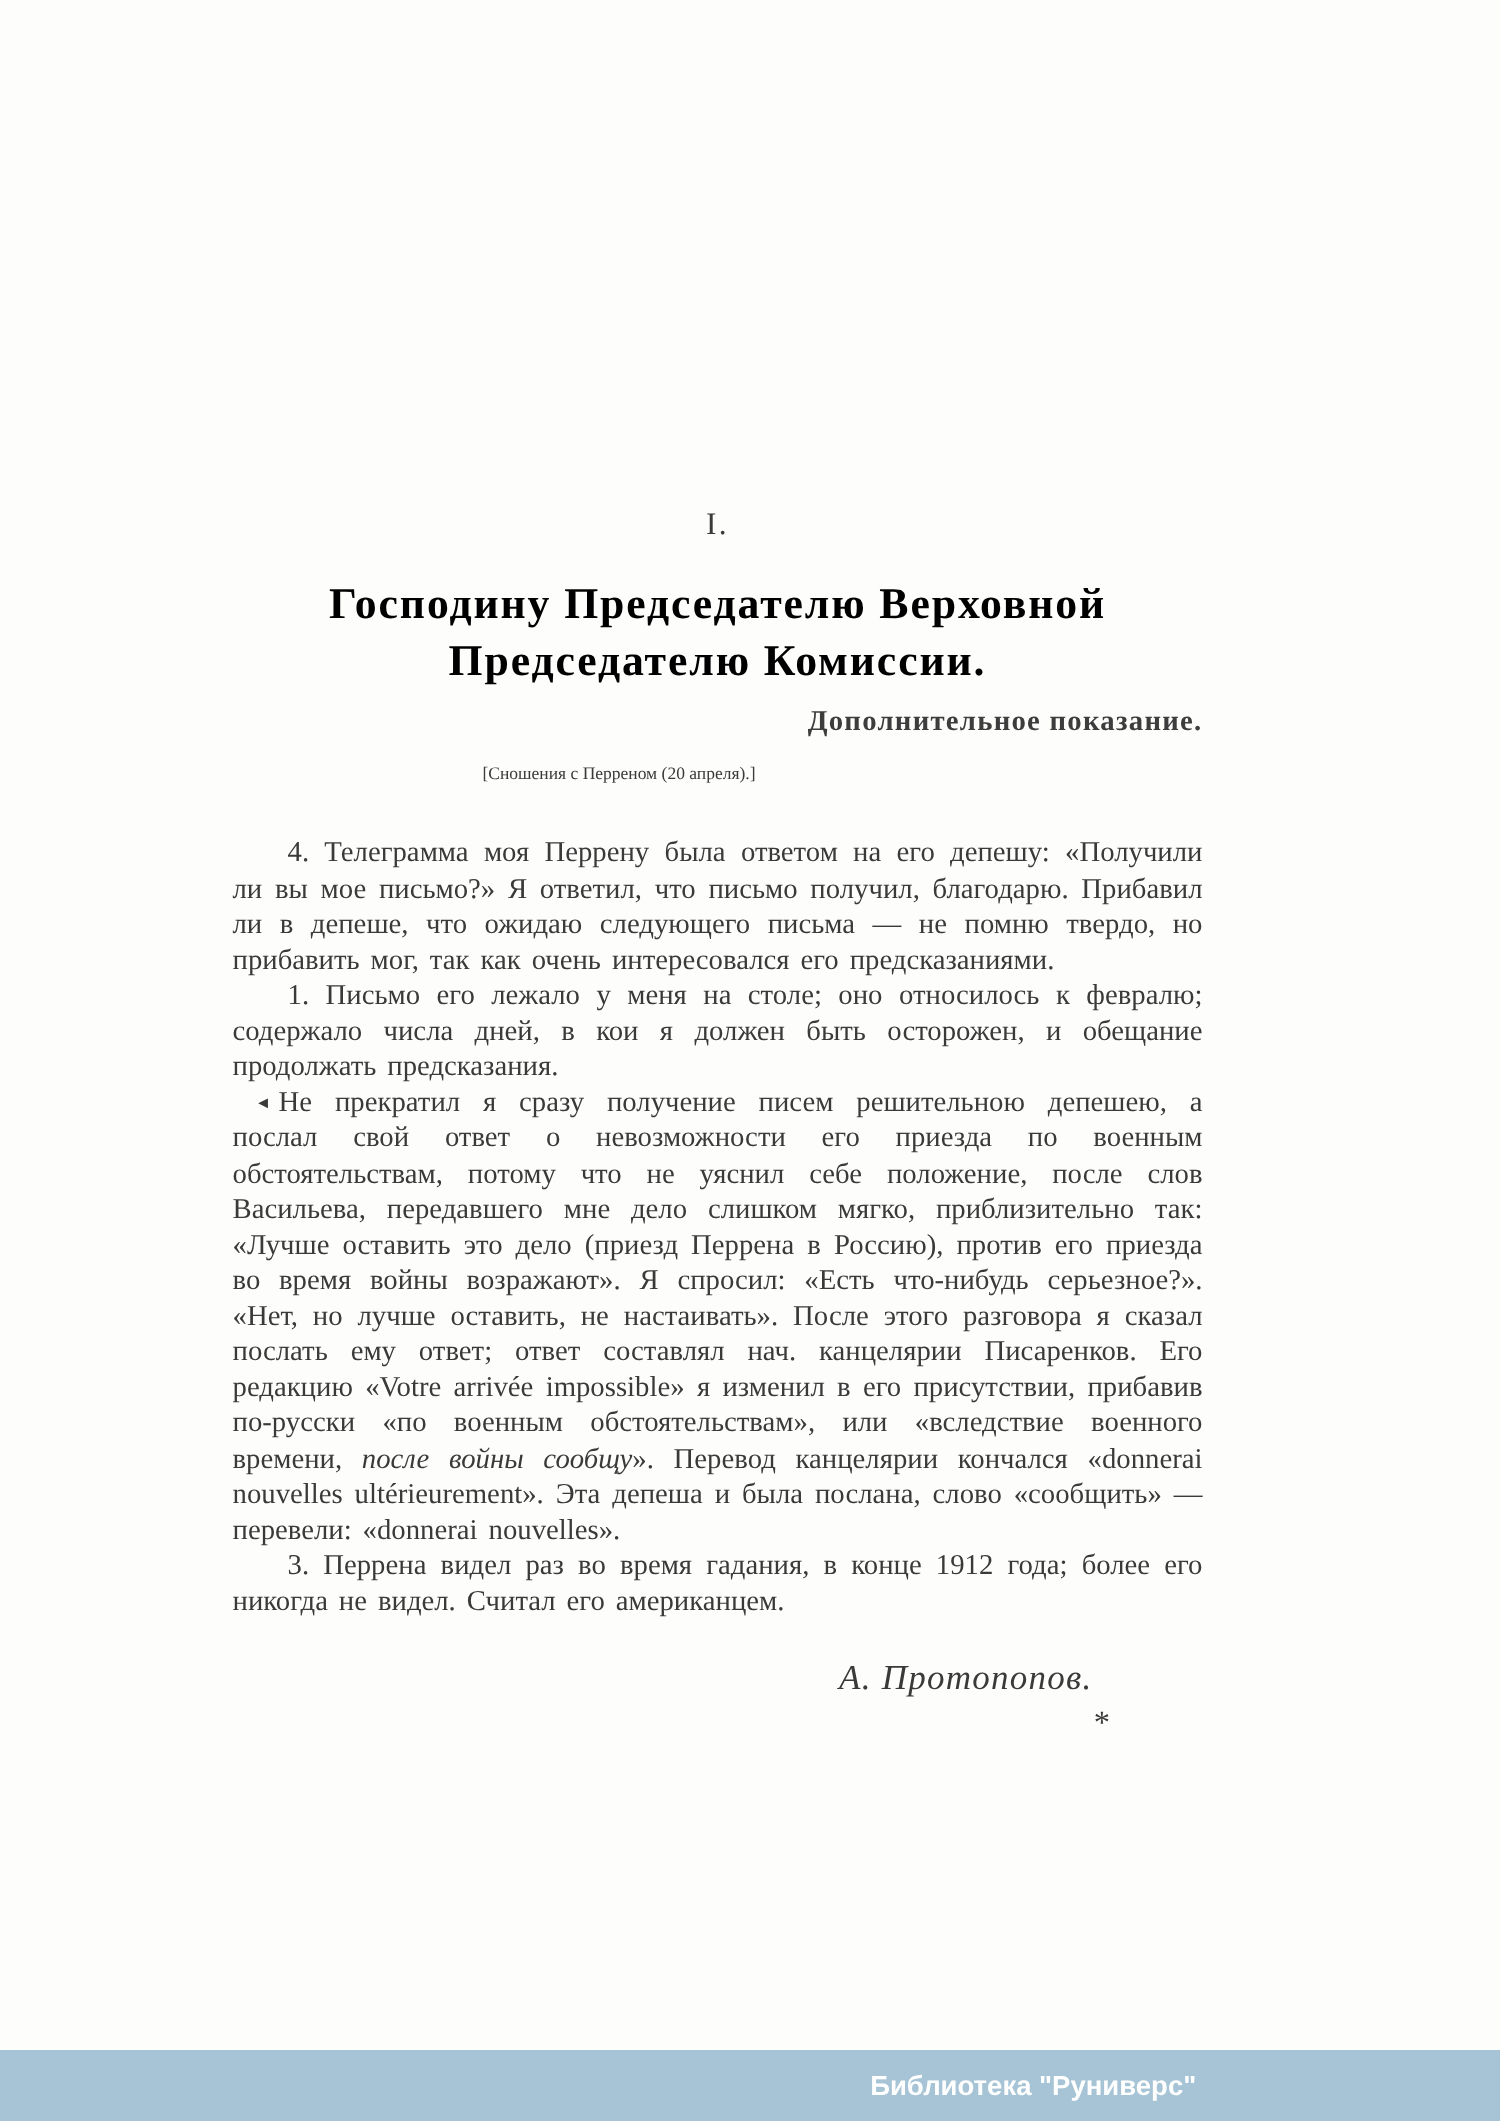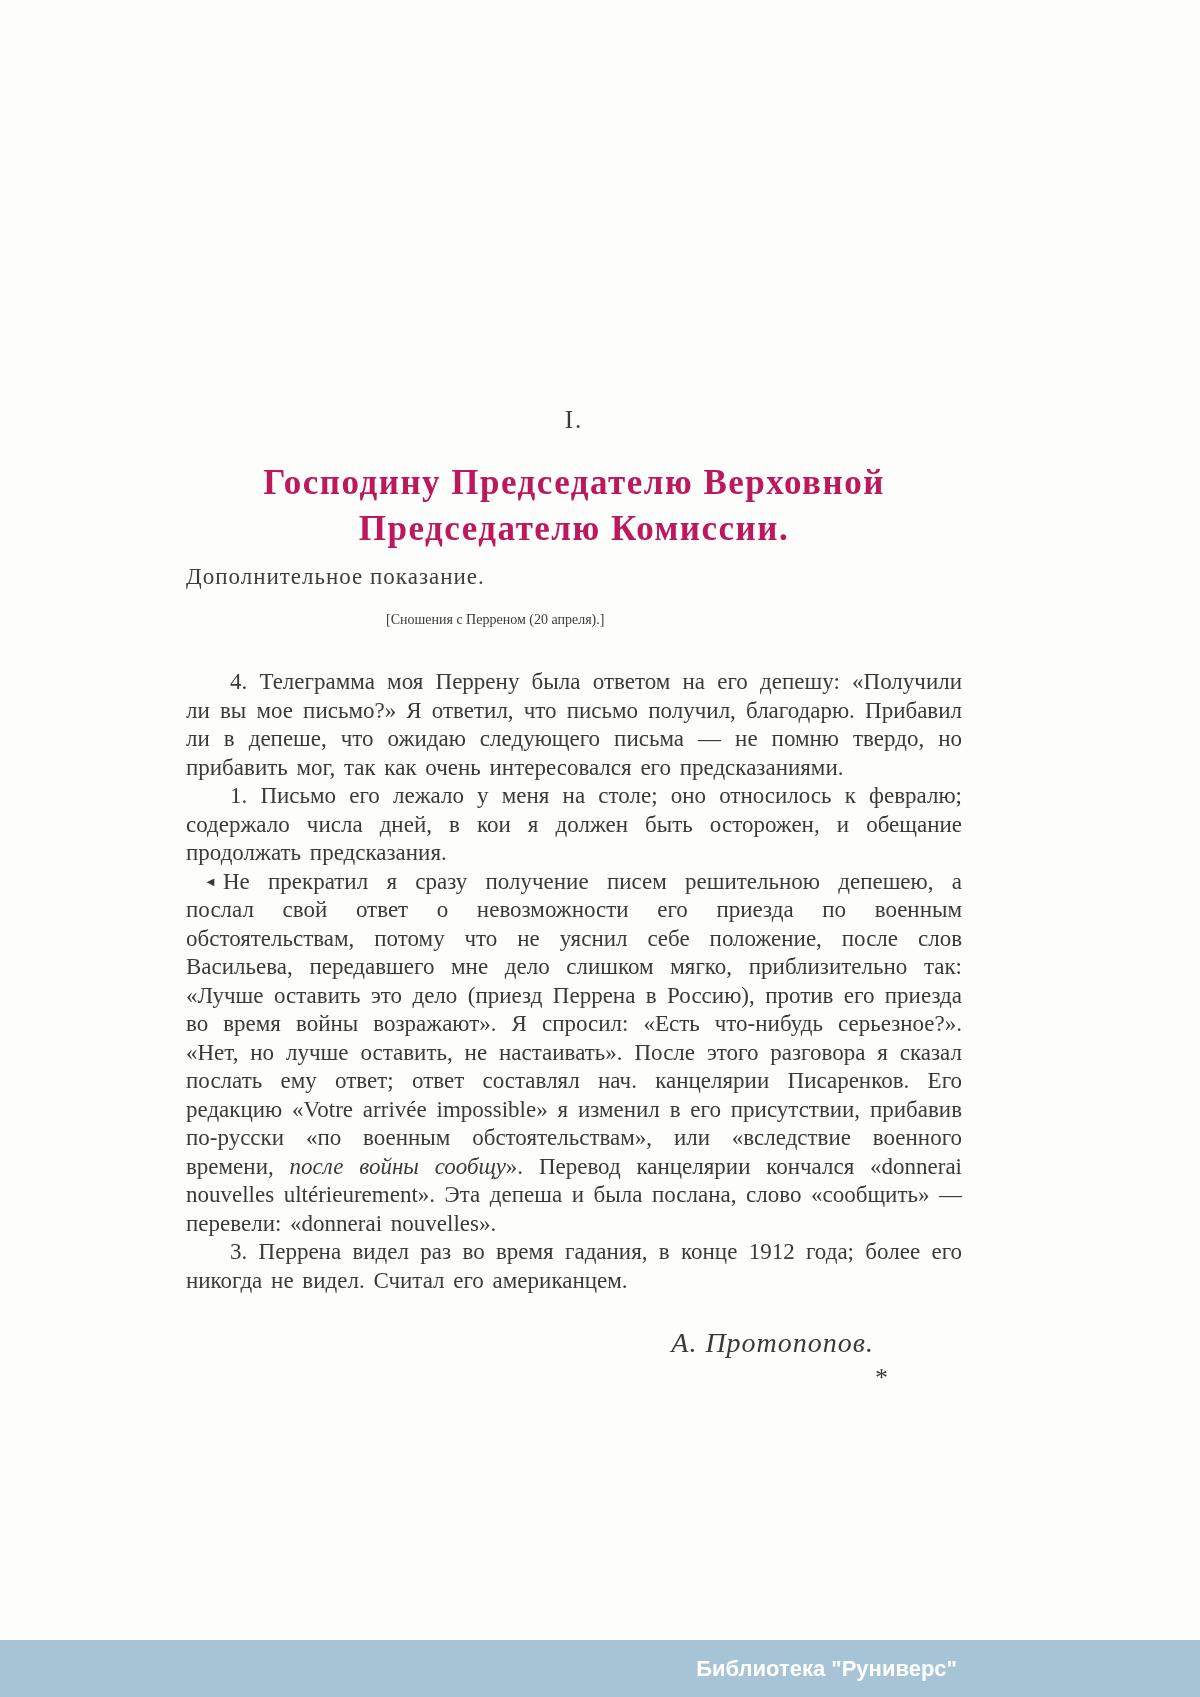--- a/index.html
+++ b/index.html
@@ -25,26 +25,27 @@
     font-size: 25px;
     letter-spacing: 2px;
   }
   .doc-title {
     margin: 26px 0 0 0;
     text-align: center;
     font-size: 35px;
     line-height: 46px;
     font-weight: bold;
     letter-spacing: 1.5px;
-    color: #be185d;
+    color: #000000;
   }
   .subtitle {
     margin-top: 12px;
+    text-align: right;
     font-size: 23px;
-    font-weight: normal;
+    font-weight: bold;
     letter-spacing: 1px;
     color: #3d3d3d;
   }
   .note {
     margin-top: 22px;
     padding-left: 200px;
     font-size: 14px;
   }
   .body-text {
     margin-top: 40px;

